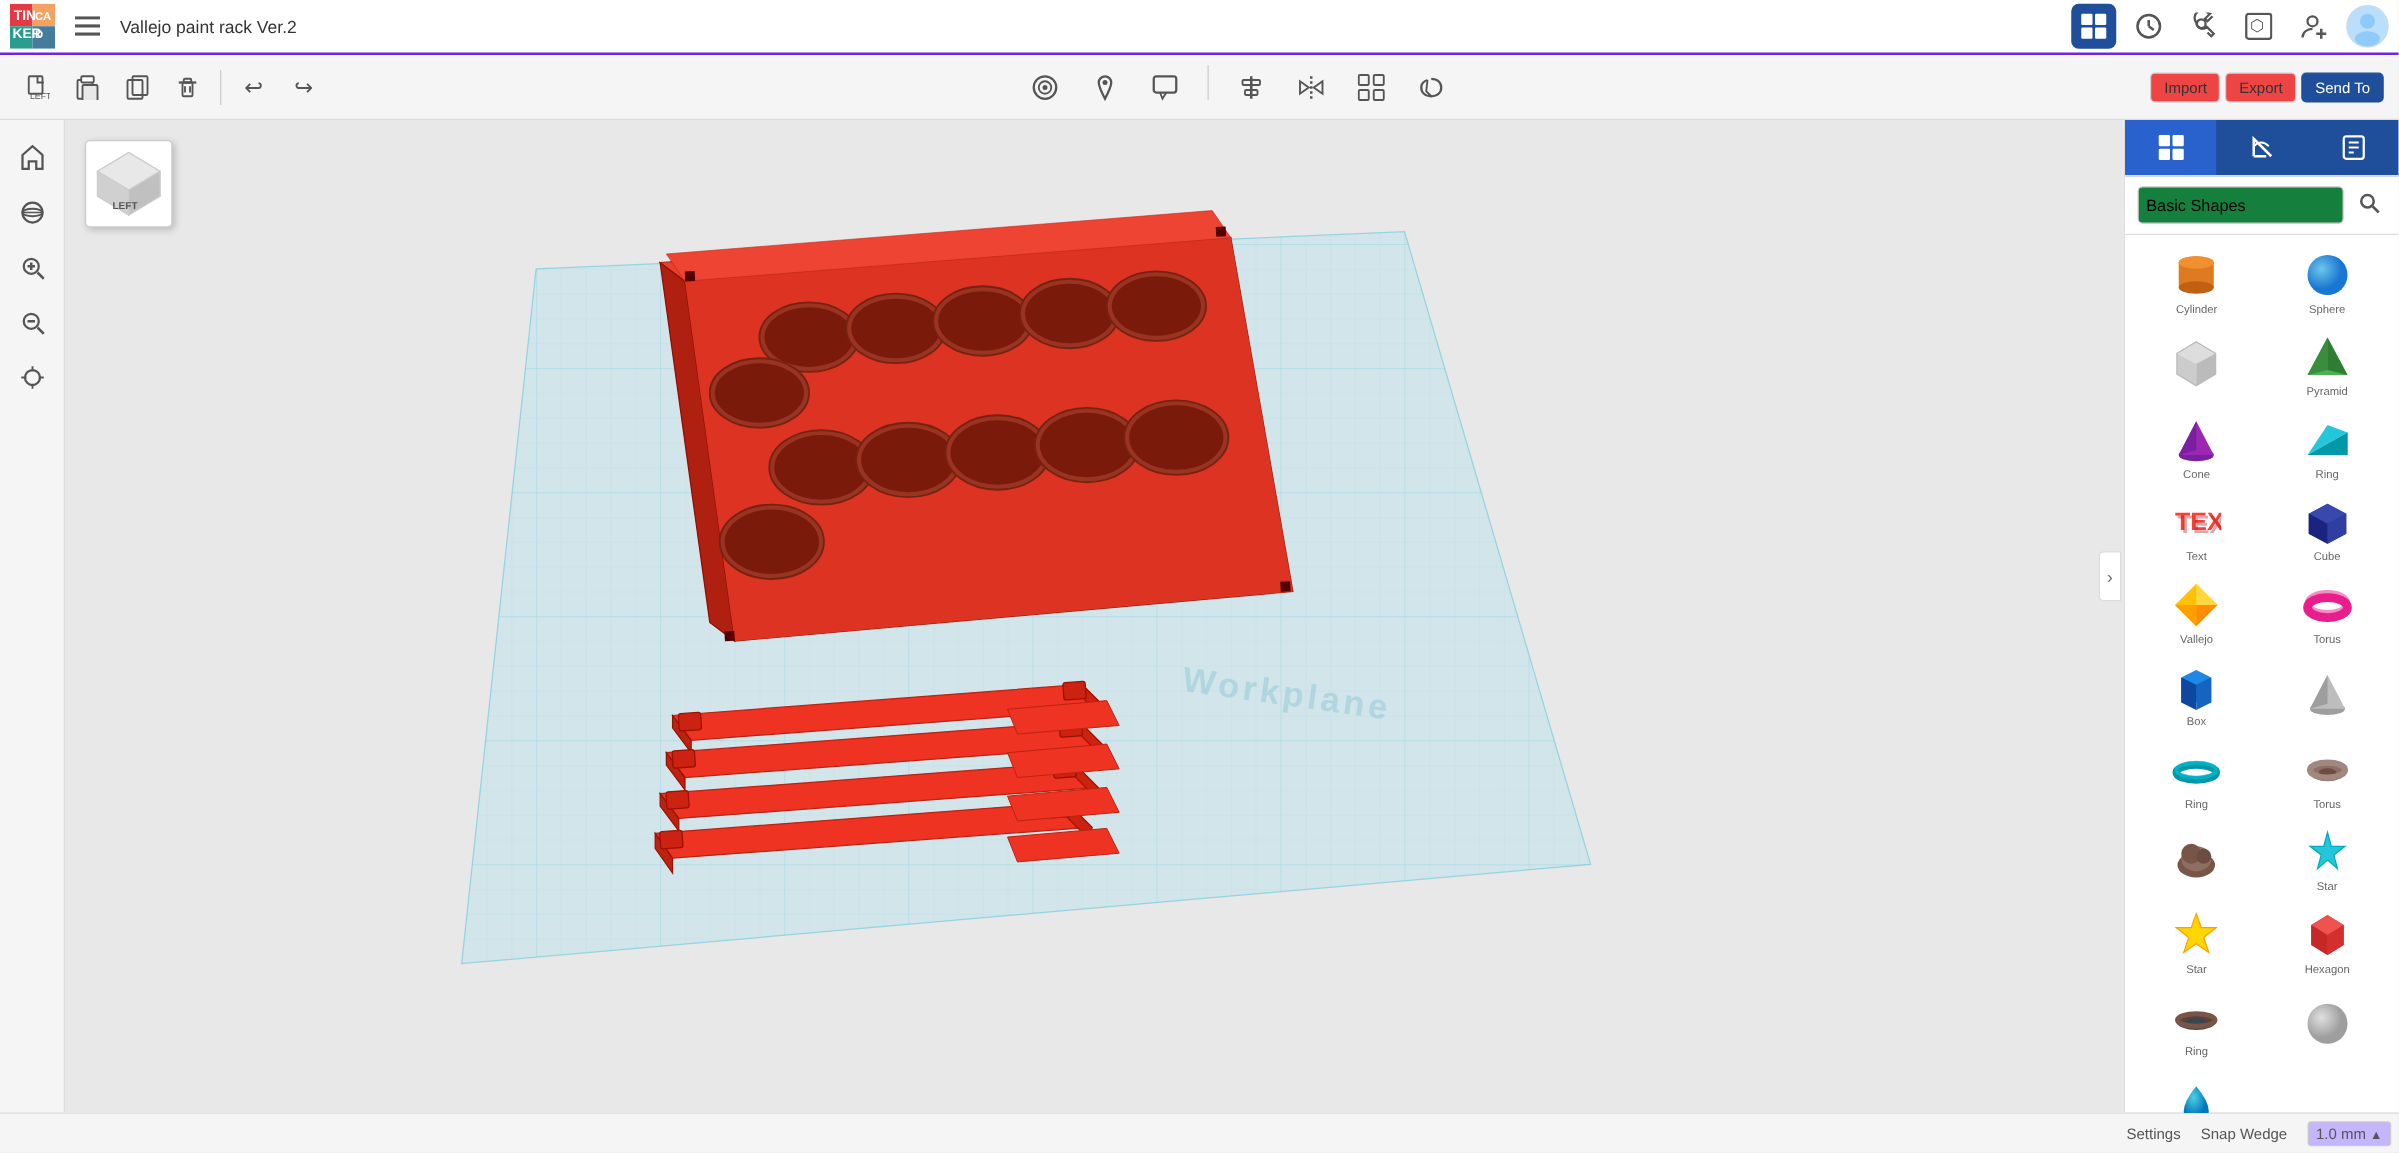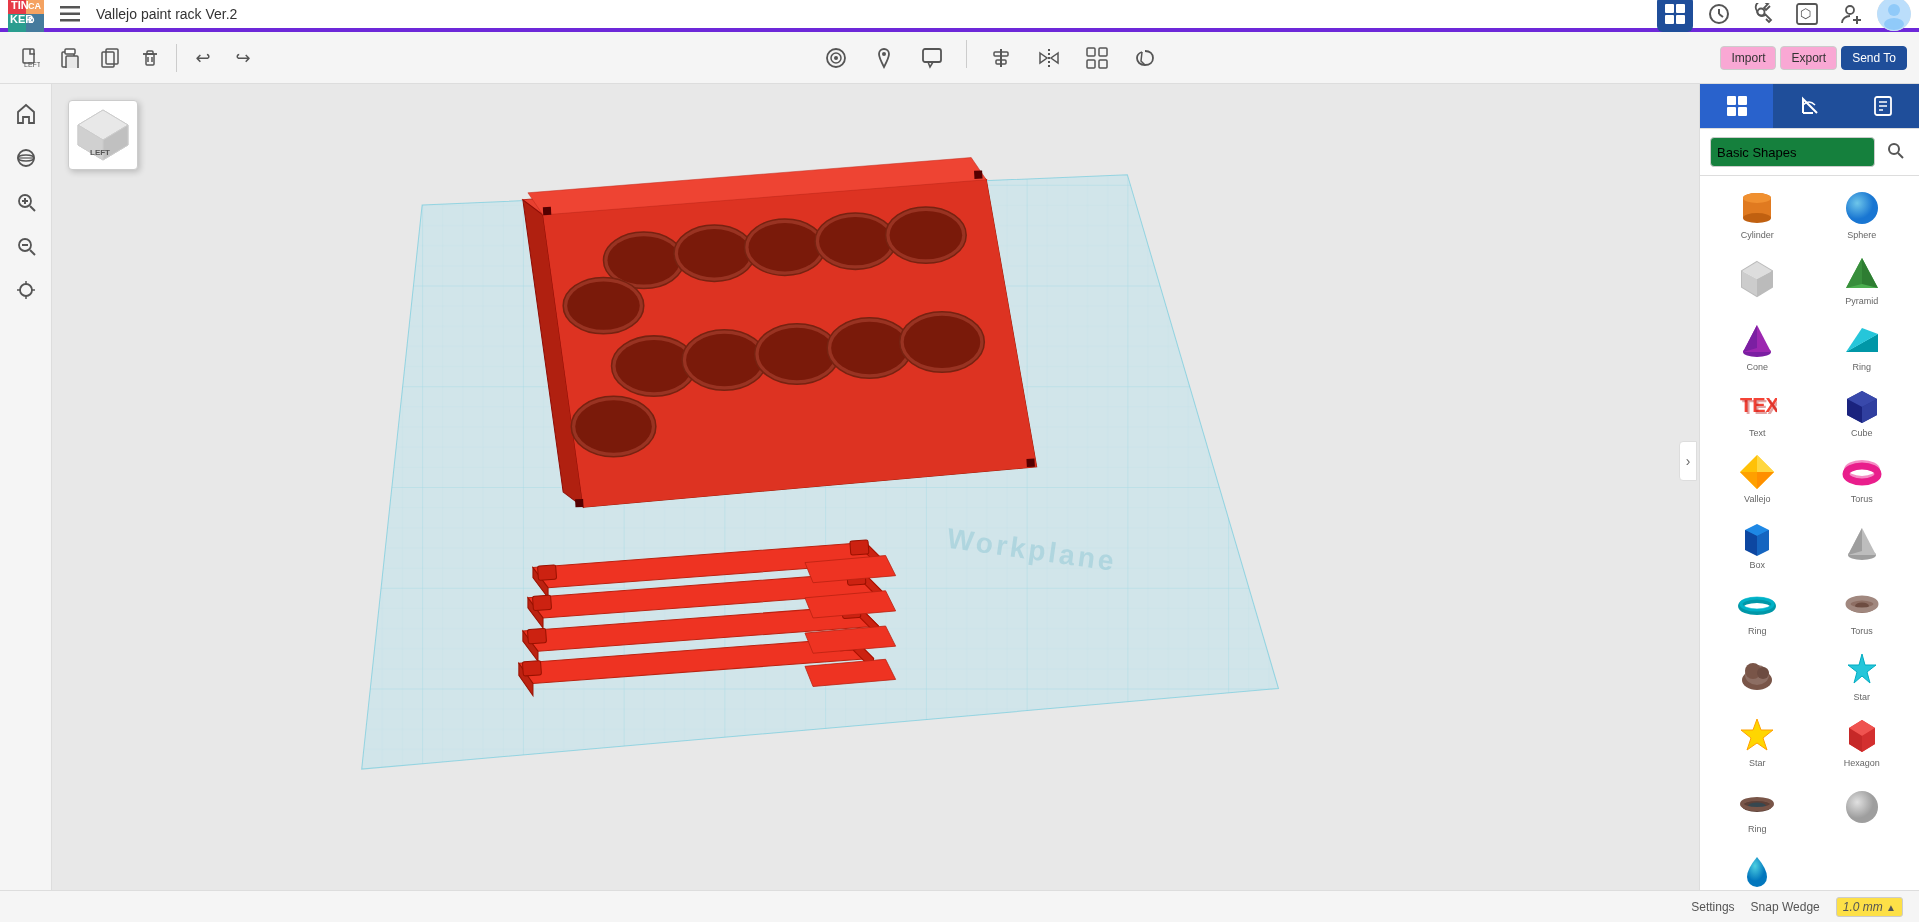--- a/index.html
+++ b/index.html
@@ -1,21 +1,21 @@
 <!DOCTYPE html>
 <html><head>
   <meta charset="utf-8">
   <style>
     * { margin: 0; padding: 0; box-sizing: border-box; }
     body { width: 1919px; height: 922px; overflow: hidden; background: #f0f0f0; font-family: Arial, sans-serif; display: flex; flex-direction: column; }
 
     
     #topbar {
-      display: flex; align-items: center; height: 32px; background: #fff;
-      border-bottom: 4px solid #6d28d9; padding: 0 8px; gap: 8px;
+      display: flex; align-items: center; height: 44px; background: #fff;
+      border-bottom: 2px solid #6d28d9; padding: 0 8px; gap: 8px;
     }
     #logo { width: 36px; height: 36px; flex-shrink: 0; }
     .tb-icon-btn {
       background: none; border: none; cursor: pointer;
       width: 36px; height: 36px; display: flex; align-items: center; justify-content: center;
       border-radius: 4px;
     }
 
     
     #toolbar {
@@ -123,25 +123,25 @@
       position: absolute; right: 222px; top: 50%; transform: translateY(-50%);
       width: 18px; height: 40px; background: #fff; border: 1px solid #ddd;
       border-radius: 4px 0 0 4px; cursor: pointer; display: flex; align-items: center; justify-content: center;
       font-size: 14px; color: #666; z-index: 10;
     }
 
     
     #statusbar {
       height: 32px; background: #f5f5f5; border-top: 1px solid #ddd;
       display: flex; align-items: center; justify-content: flex-end;
-      padding: 0 16px; gap: 16px; font-size: 12px; color: #555;
+      padding: 0 6px; gap: 16px; font-size: 12px; color: #555;
     }
     .panel-action-btn {
       font-size: 12px; padding: 4px 10px; border: 1px solid #ccc;
-      border-radius: 4px; cursor: pointer; background: #f9a8d4; color: #333;
+      border-radius: 4px; cursor: pointer; background: #ef4444; color: #333;
     }
     .panel-action-btn.primary {
       background: #1f4e9a; color: #fff; border-color: #1f4e9a;
     }
   </style>
 </head>
 <body>
 
 <div id="topbar">
 
@@ -723,17 +723,17 @@
 
     </div>
 
   </div>
 
 </div>
 
 <div id="statusbar">
   <span style="cursor:pointer;">Settings</span>
   <span>Snap Wedge</span>
-  <span style="cursor:pointer;border:1px solid #ccc;padding:2px 6px;border-radius:3px;background:#fde047;font-style:italic;">
+  <span style="cursor:pointer;border:1px solid #ccc;padding:2px 6px;border-radius:3px;background:#c4b5fd;">
     <span>1.0 mm</span>
     <span style="font-size:10px;">▲</span>
   </span>
 </div>
 
 </body></html>

